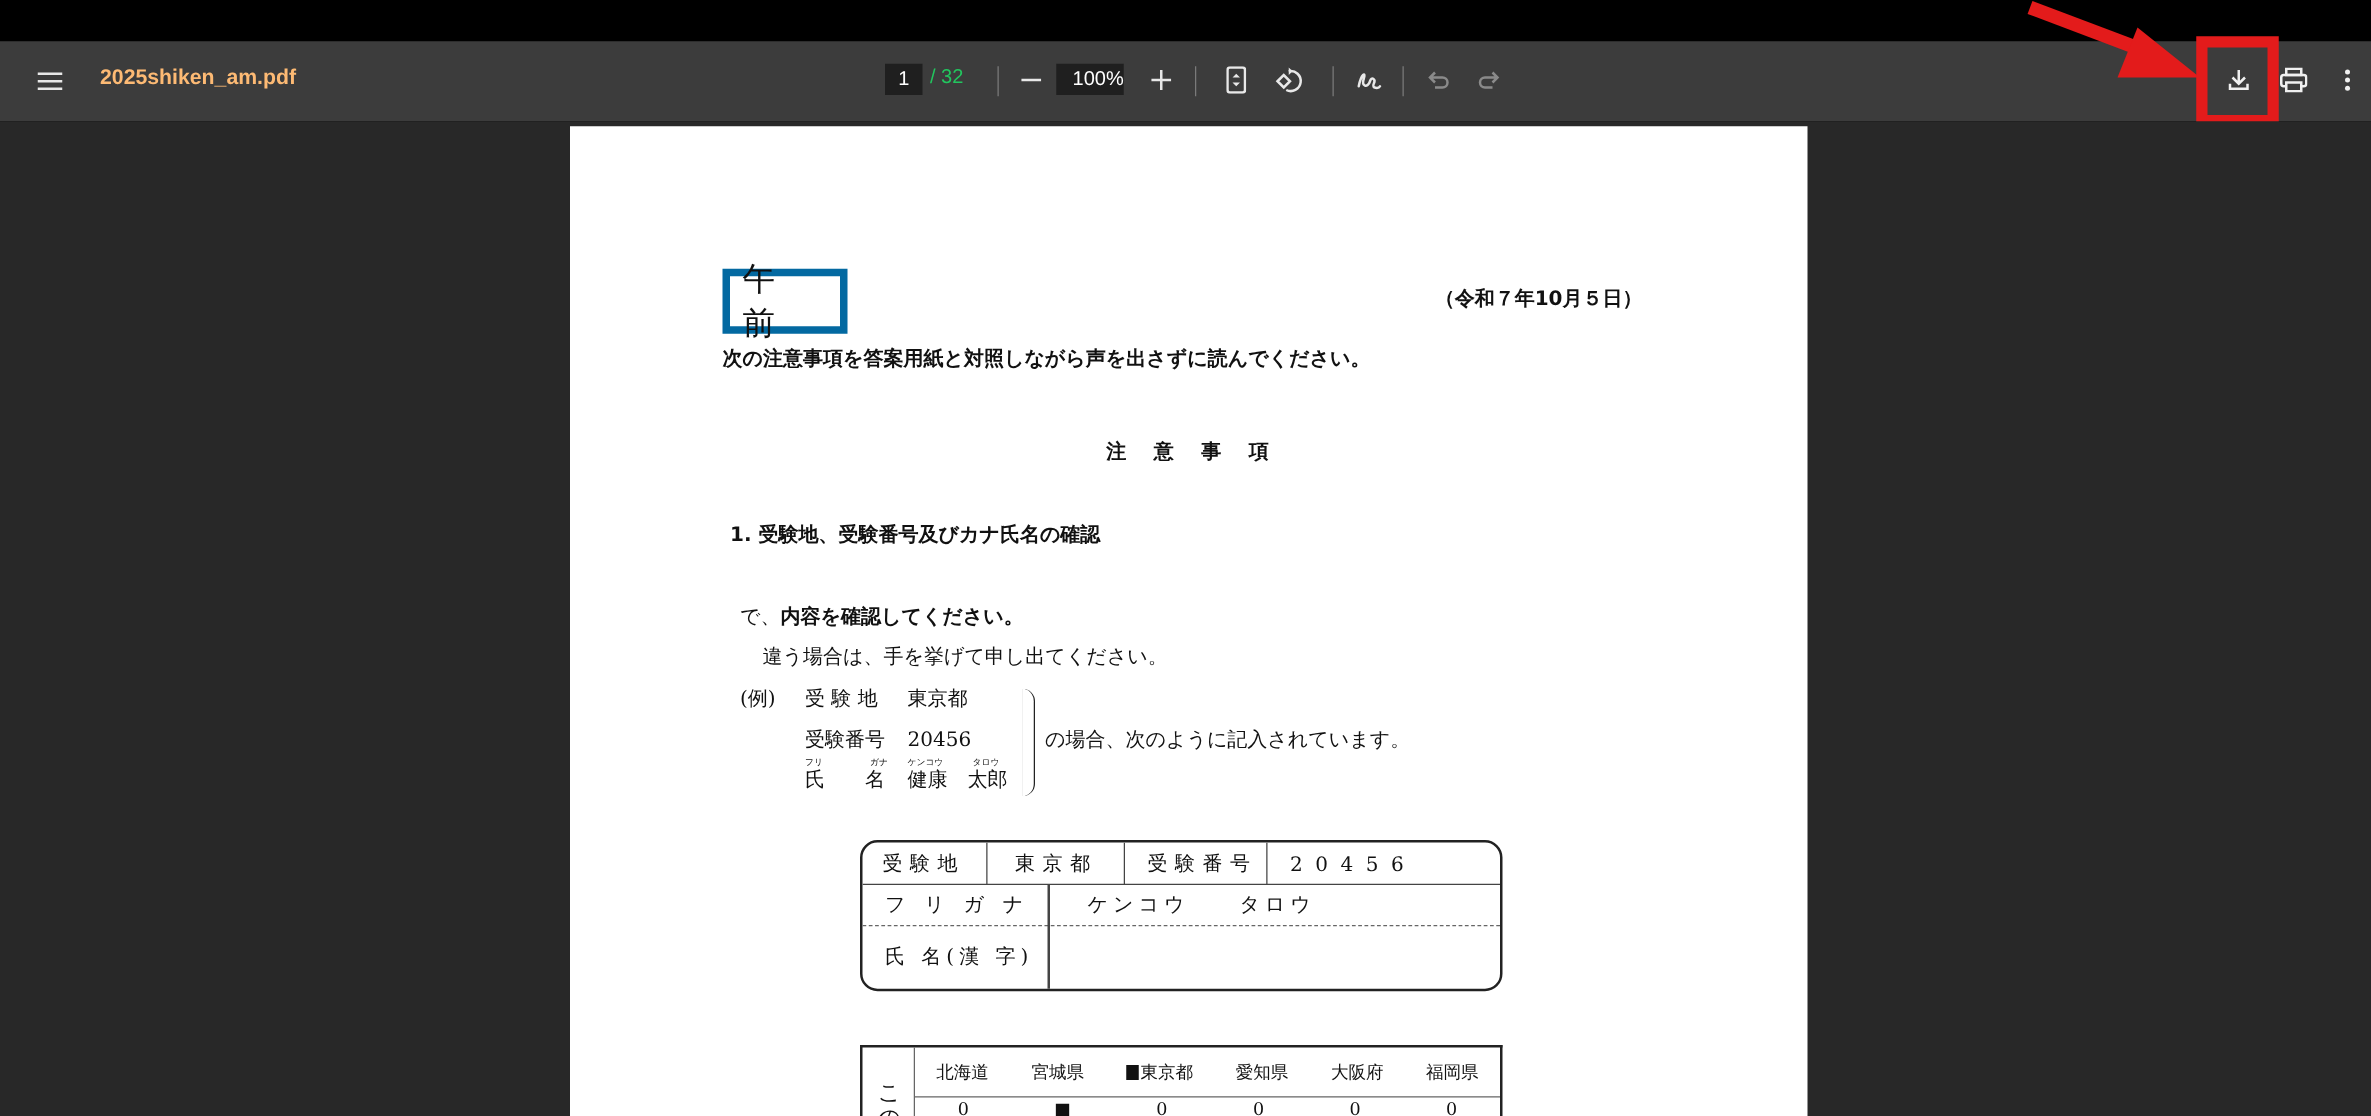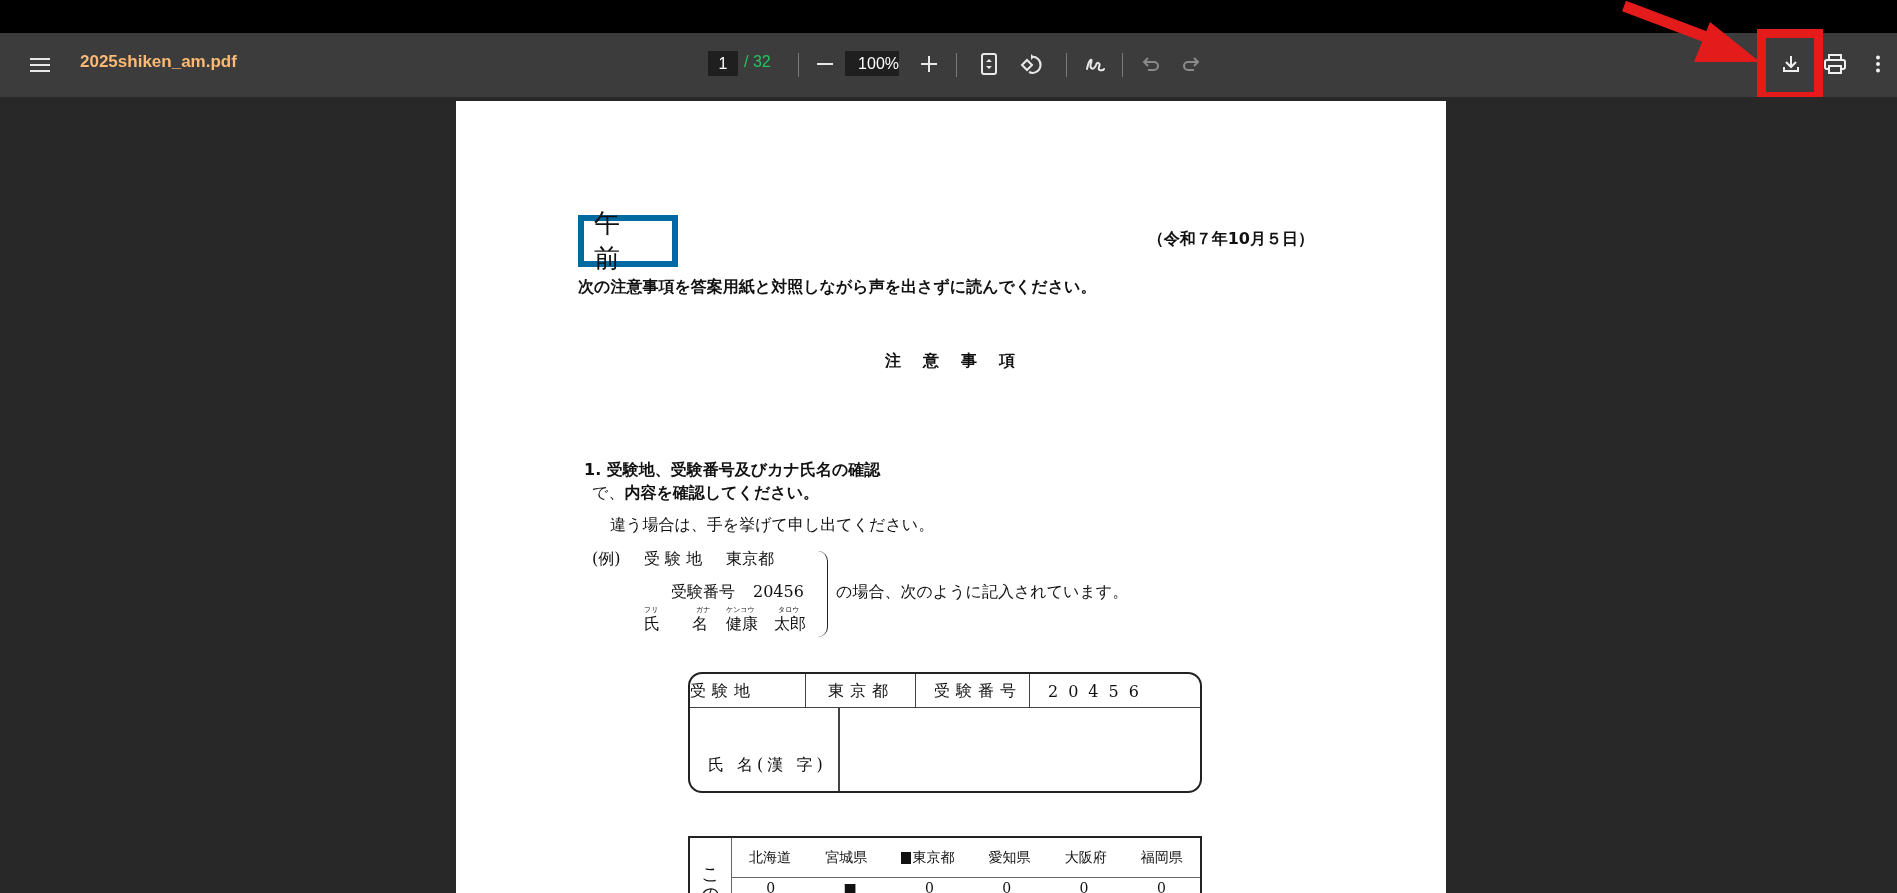--- a/index.html
+++ b/index.html
@@ -31,32 +31,32 @@
     .highlight { position: absolute; left: 1757px; top: 29px; width: 66px; height: 72px; border: 9px solid #e31b1b; }
     .arrow { position: absolute; left: 1618px; top: 0; width: 150px; height: 70px; }
 
     .viewer { position: absolute; left: 0; top: 97px; width: 1897px; height: 796px; background: #282828; }
     .page { position: absolute; left: 456px; top: 4px; width: 990px; height: 800px; background: #fff; color: #111; font-family: "DejaVu Serif", serif; }
 
     .am-box { position: absolute; left: 122px; top: 114px; width: 100px; height: 52px; border: 6px solid #0369a1; font-size: 26px; display: flex; align-items: center; justify-content: center; letter-spacing: 14px; padding-left: 10px; font-family: "DejaVu Sans", sans-serif; }
     .date { position: absolute; right: 132px; top: 128px; font-size: 16px; font-family: "DejaVu Sans", sans-serif; font-weight: bold; }
     .instruction { position: absolute; left: 122px; top: 176px; font-size: 16px; font-family: "DejaVu Sans", sans-serif; font-weight: bold; }
     .section-title { position: absolute; left: 0; width: 100%; top: 250px; text-align: center; font-size: 16px; font-weight: bold; letter-spacing: 22px; font-family: "DejaVu Sans", sans-serif; padding-left: 20px; }
-    .item-head { position: absolute; left: 128px; top: 317px; font-size: 16px; font-weight: bold; font-family: "DejaVu Sans", sans-serif; margin-top: 42px; }
+    .item-head { position: absolute; left: 128px; top: 317px; font-size: 16px; font-weight: bold; font-family: "DejaVu Sans", sans-serif; }
     .para { position: absolute; font-size: 16px; white-space: nowrap; }
     .p1 { left: 154px; top: 350px; }
     .p2 { left: 136px; top: 382px; }
     .p2 b { font-family: "DejaVu Sans", sans-serif; }
     .p3 { left: 154px; top: 414px; }
 
     .example { position: absolute; left: 136px; top: 448px; font-size: 16px; }
     .example .lbl { position: absolute; left: 0; top: 0; }
     .ex-row { position: absolute; left: 52px; white-space: nowrap; }
     .ex-row .k { display: inline-block; width: 82px; }
-    .r1 { top: 0; } .r2 { top: 33px; margin-left: 27px; } .r3 { top: 65px; }
+    .r1 { top: 0; } .r2 { top: 33px; } .r3 { top: 65px; }
     .ruby { position: absolute; font-size: 7px; top: -9px; }
     .brace { position: absolute; left: 226px; top: 2px; width: 10px; height: 86px; border-right: 1.5px solid #222; border-radius: 0 10px 10px 0; }
     .ex-tail { position: absolute; left: 244px; top: 33px; white-space: nowrap; }
 
     .card { position: absolute; left: 232px; top: 571px; width: 514px; height: 121px; border: 2px solid #222; border-radius: 14px; font-size: 16px; overflow: hidden; }
     .card .row1 { position: absolute; left: 0; top: 0; width: 100%; height: 34px; border-bottom: 1.5px solid #444; display: flex; }
     .card .c { height: 34px; display: flex; align-items: center; letter-spacing: 6px; border-right: 1.5px solid #444; }
     .card .row2 { position: absolute; left: 0; top: 34px; width: 100%; height: 33px; border-bottom: 1.5px dashed #666; }
     .card .row3 { position: absolute; left: 0; top: 67px; width: 100%; height: 52px; }
     .card .vline { position: absolute; left: 148px; top: 34px; width: 1.5px; height: 86px; background: #444; }
@@ -183,24 +183,28 @@
         <span class="ruby" style="left:82px">ケンコウ</span>
         <span class="ruby" style="left:134px">タロウ</span>
         <span class="k">氏　　名</span><span>健康　太郎</span>
       </div>
       <div class="brace"></div>
       <div class="ex-tail">の場合、次のように記入されています。</div>
     </div>
 
     <div class="card">
       <div class="row1">
-        <div class="c" style="width:116px;padding-left:0">受験地</div>
+        <div class="c" style="width:100px;padding-left:16px">受験地</div>
         <div class="c" style="width:110px;padding-left:22px">東京都</div>
         <div class="c" style="width:114px;padding-left:18px">受験番号</div>
         <div class="c" style="border-right:none;padding-left:18px;letter-spacing:10px">20456</div>
+      </div>
+      <div class="row2">
+        <span class="lab2">フリガナ</span>
+        <span class="val2">ケンコウ　　タロウ</span>
       </div>
       <div class="row3">
         <span class="lab3">氏 名(漢 字)</span>
       </div>
       <div class="vline"></div>
     </div>
 
     <div class="region">
       <div class="side">この欄</div>
       <div class="hdr">

